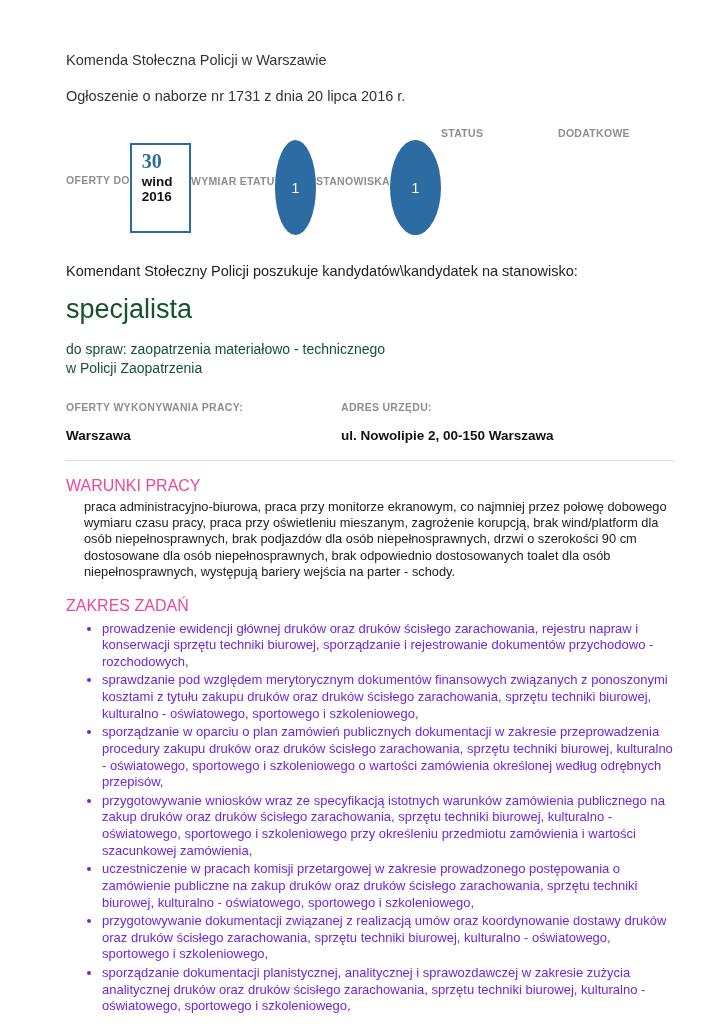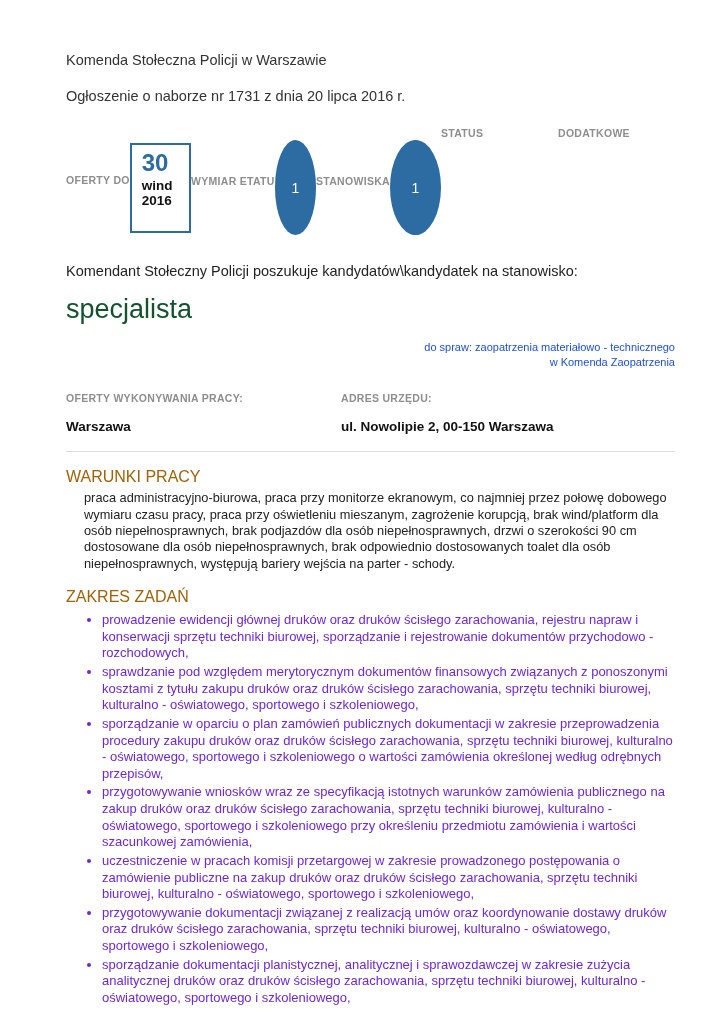--- a/index.html
+++ b/index.html
@@ -19,42 +19,42 @@
   .stat-col { width: 125px; display: flex; flex-direction: row; align-items: center; }
   .stat-label {
     font-size: 10.5px; font-weight: bold; color: #8e8e8e;
     letter-spacing: .3px; text-align: center; white-space: nowrap;
   }
   .date-box {
     margin-top: 16px; align-self: flex-start;
     width: 123px; height: 90px; border: 2px solid var(--accent);
     background: #fff; padding: 5px 10px; text-align: left;
   }
-  .date-day { font-size: 24px; font-weight: bold; color: var(--accent); line-height: 1.1; }
+  .date-day { font-size: 20px; font-weight: bold; color: var(--accent); line-height: 1.1; font-family: Liberation Serif, serif; }
   .date-month { font-size: 13.5px; font-weight: bold; color: #111; margin-top: 2px; }
   .date-year { font-size: 13.5px; font-weight: bold; color: #111; }
   .stat-circle {
     margin-top: 13px; width: 95px; height: 95px; border-radius: 50%;
     background: var(--accent); color: #fff;
     display: flex; align-items: center; justify-content: center;
     font-size: 14px;
   }
 
   .intro { margin-top: 28px; font-size: 14.5px; color: #222; }
   .job-title { margin-top: 15px; font-size: 27px; font-weight: 400; color: #14532d; }
-  .job-sub { margin-top: 15px; font-size: 11px; line-height: 1.38; color: #1d4ed8; text-align: right; }
+  .job-sub { margin-top: 15px; font-size: 14px; line-height: 1.38; color: #14532d; }
 
   .meta-row { display: flex; margin-top: 22px; }
   .meta-col-place { width: 275px; }
   .meta-label { font-size: 10.5px; font-weight: bold; color: #8e8e8e; letter-spacing: .3px; }
   .meta-value { margin-top: 15px; font-size: 13.5px; font-weight: bold; color: #111; }
 
   .divider { margin-top: 17px; border: none; border-top: 1px solid #ddd; height: 0; }
 
-  .section-title { margin-top: 16px; font-size: 16px; font-weight: 400; color: #a16207; }
+  .section-title { margin-top: 16px; font-size: 16px; font-weight: 400; color: #ec4899; }
   .conditions-text {
     margin: 4px 0 0 18px; font-size: 12.8px; line-height: 1.28; color: #222;
   }
   .tasks-list {
     margin: 6px 0 0 22px; padding-left: 14px;
     font-size: 13px; line-height: 1.28; color: #6d28d9;
   }
   .tasks-list li { margin-top: 2px; }
 </style>
 </head>
@@ -93,21 +93,21 @@
       <div class="stat-label">DODATKOWE</div>
     </div>
   </div>
 
   <div class="intro">Komendant Stołeczny Policji poszukuje kandydatów\kandydatek na stanowisko:</div>
 
   <h1 class="job-title">specjalista</h1>
 
   <div class="job-sub">
     <div>do spraw: zaopatrzenia materiałowo - technicznego</div>
-    <div>w Komenda Zaopatrzenia</div>
+    <div>w Policji Zaopatrzenia</div>
   </div>
 
   <div class="meta-row">
     <div class="meta-col-place">
       <div class="meta-label">OFERTY WYKONYWANIA PRACY:</div>
       <div class="meta-value">Warszawa</div>
     </div>
     <div class="meta-col-address">
       <div class="meta-label">ADRES URZĘDU:</div>
       <div class="meta-value">ul. Nowolipie 2, 00-150 Warszawa</div>

